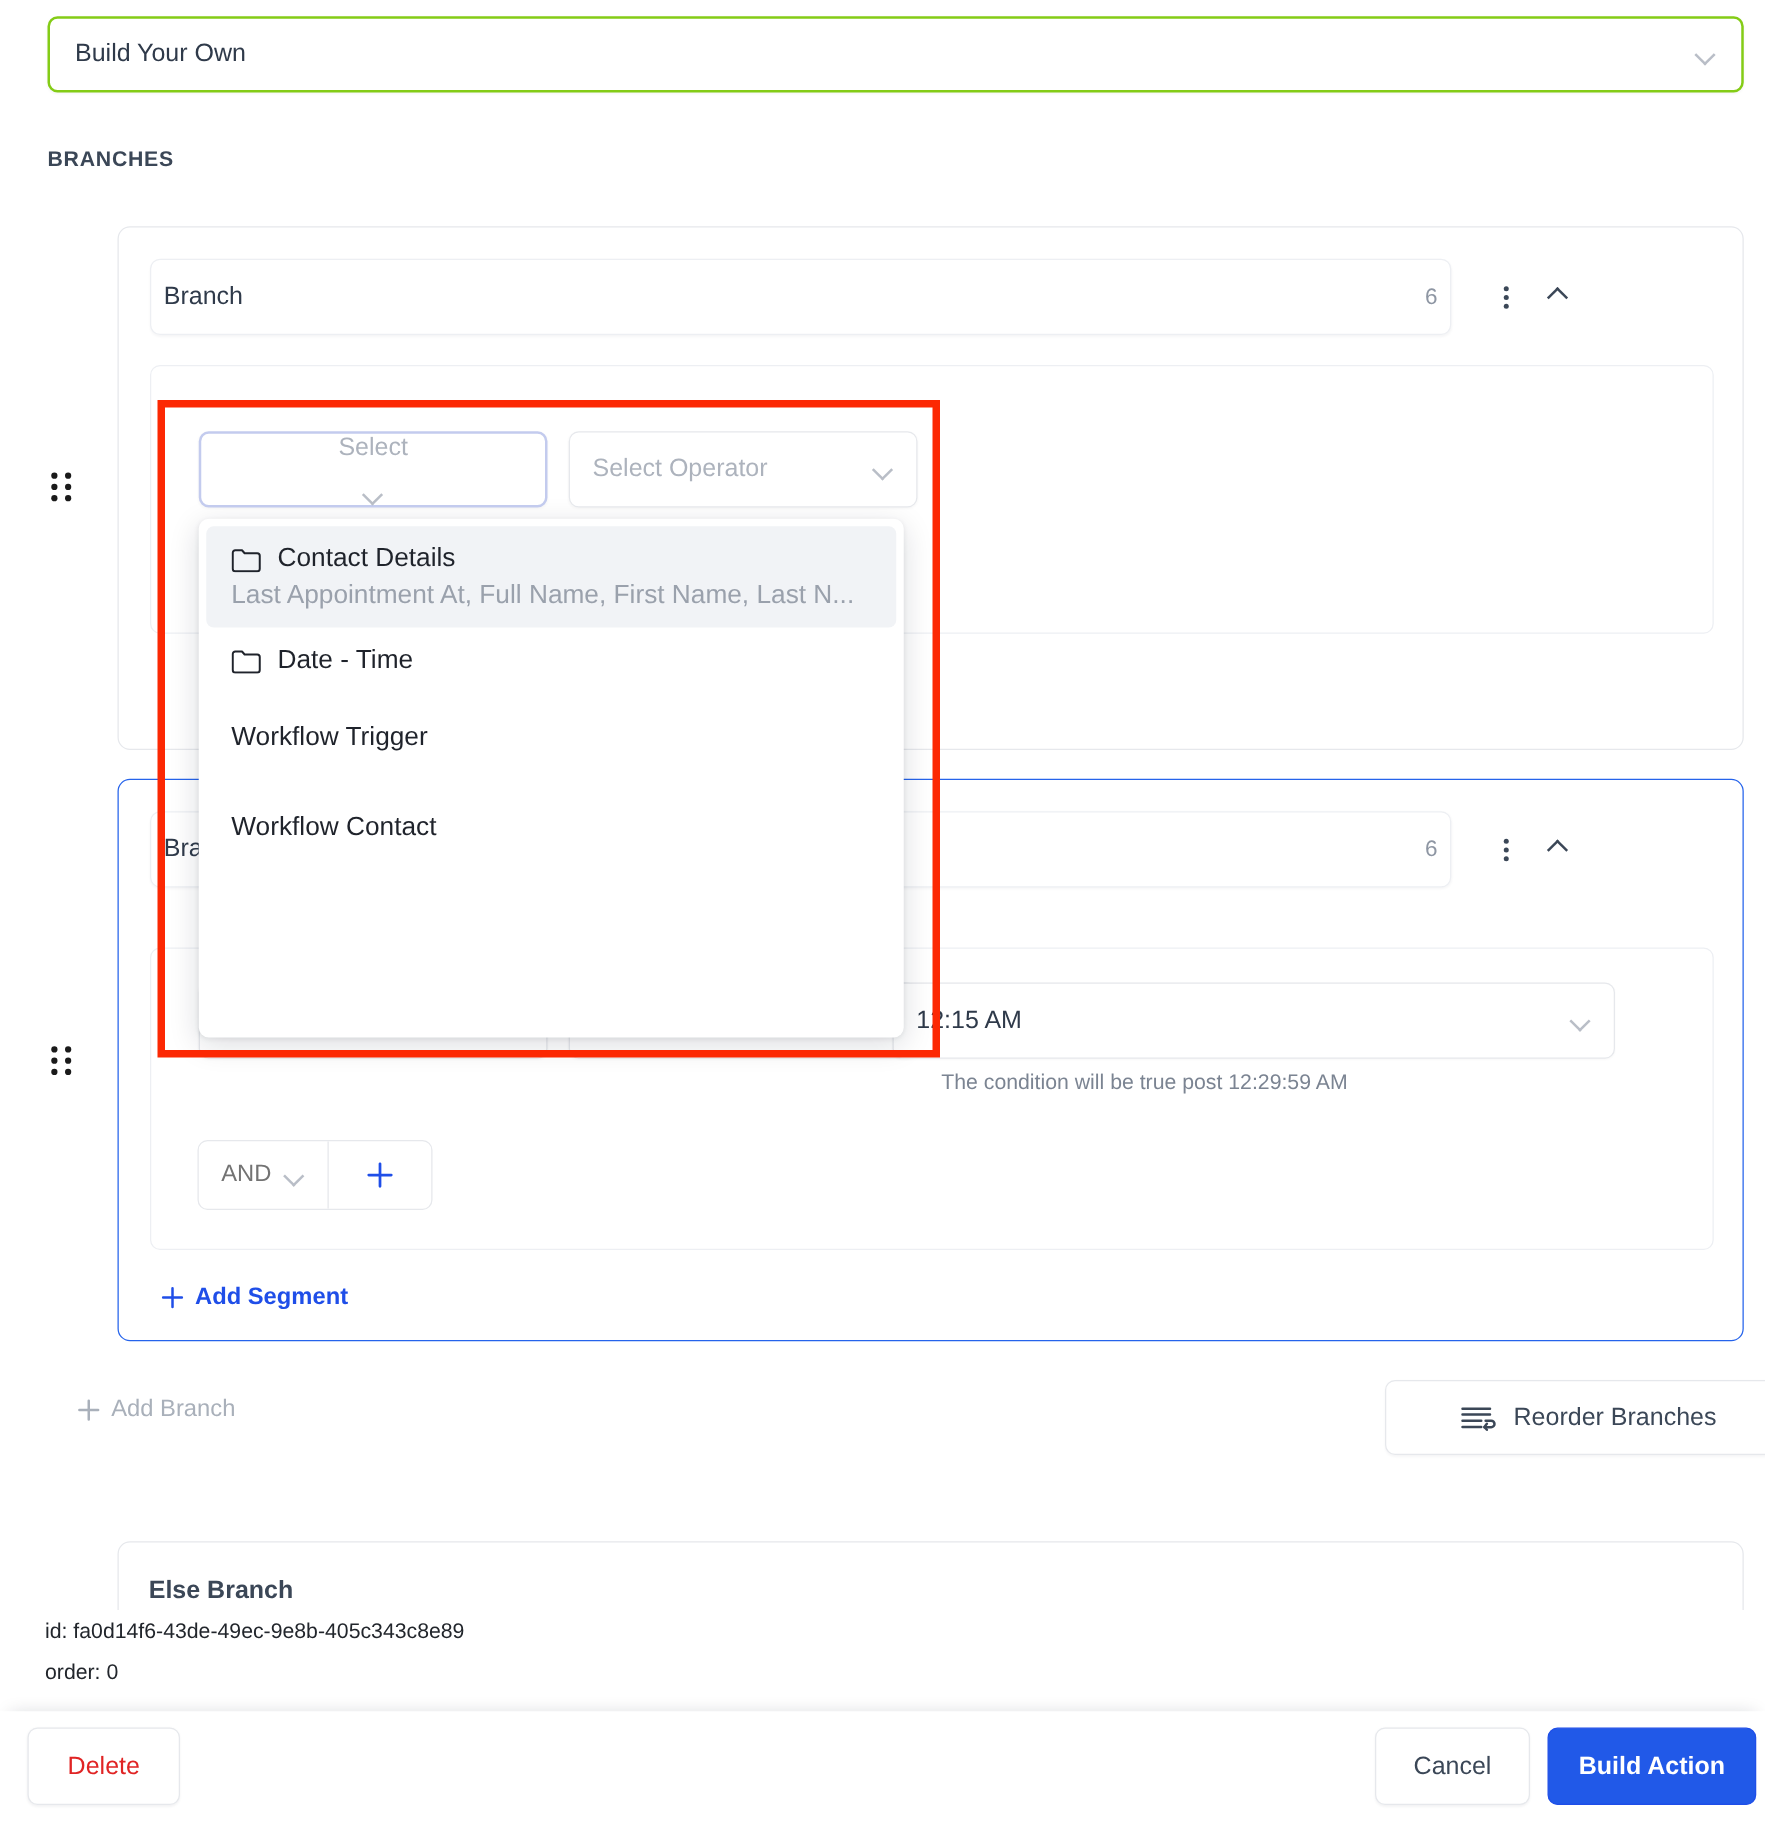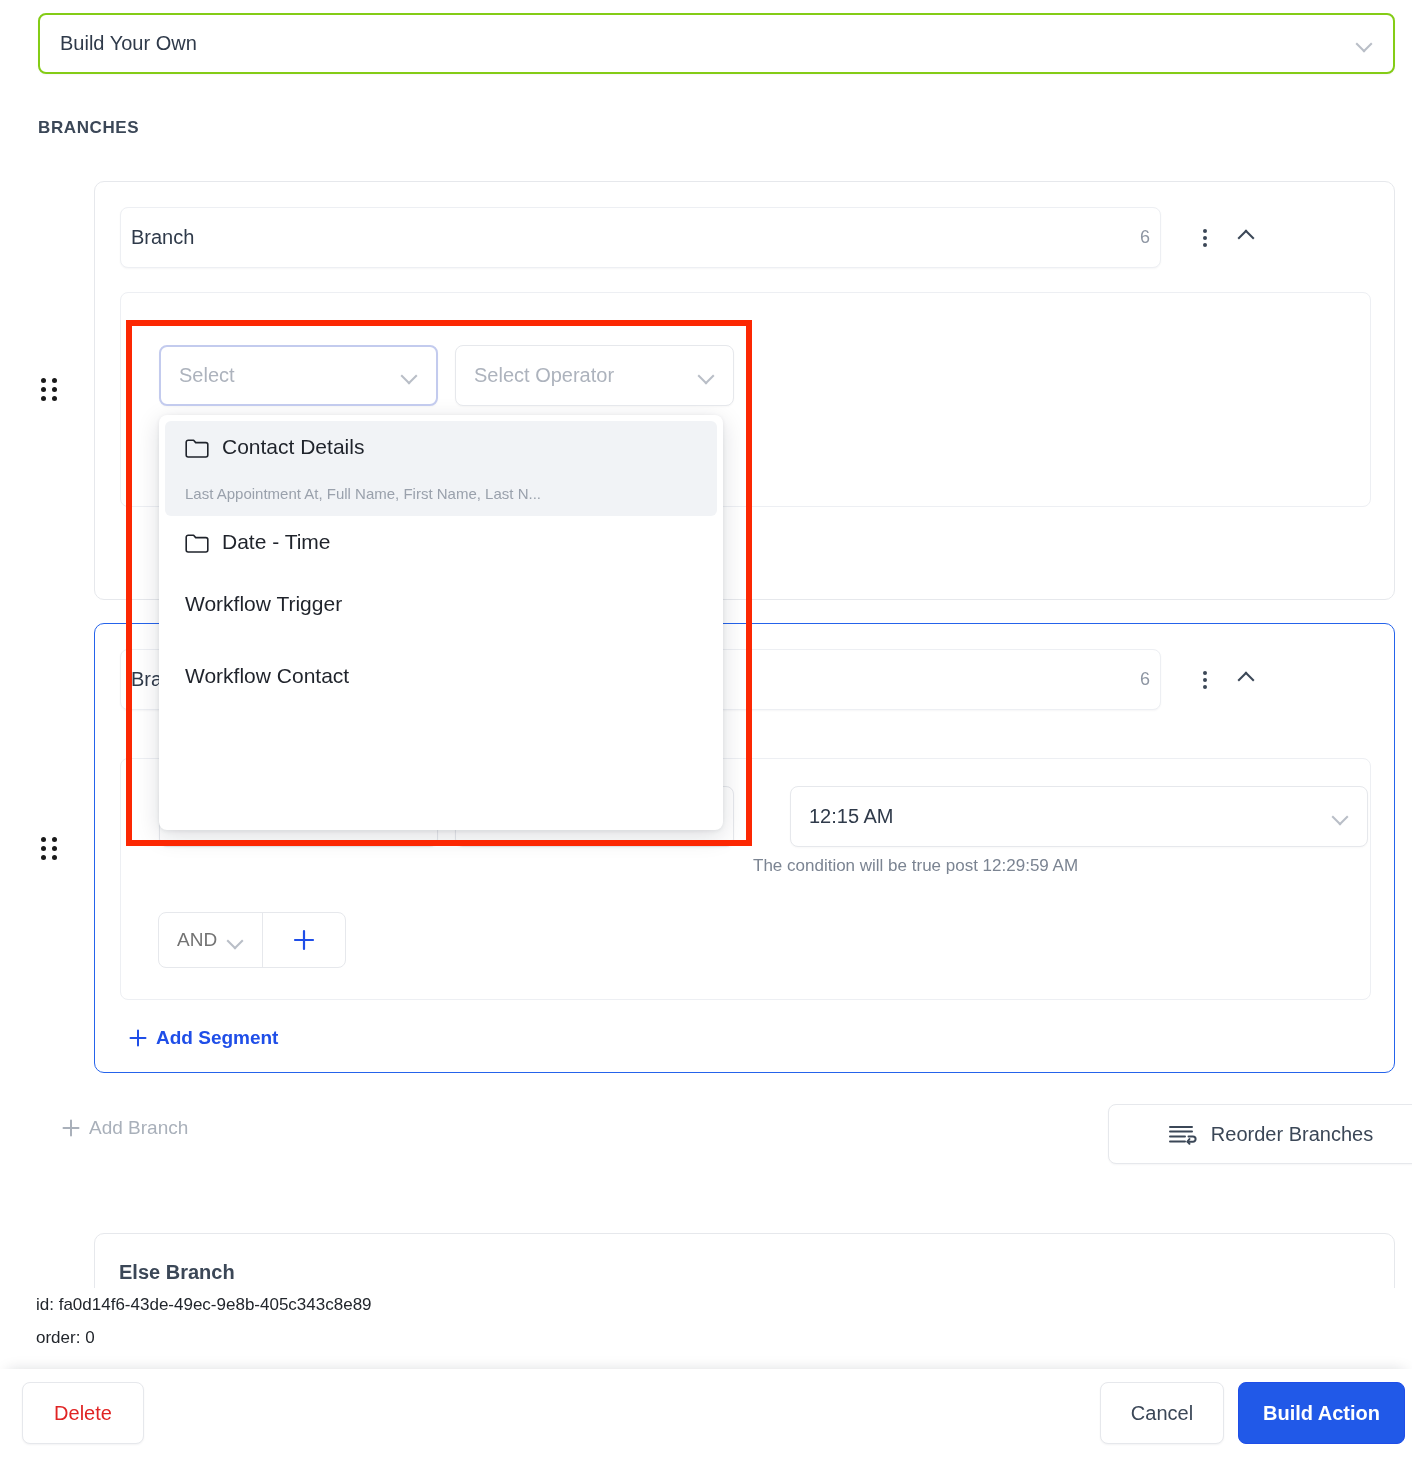--- a/index.html
+++ b/index.html
@@ -274,21 +274,21 @@
     position: relative;
     padding: 14px 20px;
     margin: 0 6px;
     border-radius: 6px;
   }
   .dd-item.sel-hl { background: #f1f3f6; }
   .dd-row {
     display: flex; align-items: center; gap: 13px;
   }
   .dd-title { font-size: 21px; color: #1f232b; }
-  .dd-sub { font-size: 15px; color: #9aa1ac; margin-top: 26px; }
+  .dd-sub { font-size: 21px; color: #9aa1ac; margin-top: 5px; }
   .folder-ic { display: block; flex: 0 0 auto; }
 
   .plain-item {
     padding: 24px 20px 24px 20px;
     margin: 0 6px;
   }
   .plain-item .dd-title { font-size: 21px; }
 
   
   .sel-layer { z-index: 26; }
@@ -331,21 +331,21 @@
     <div class="cond-panel p1"></div>
 
     <div class="link-btn gray" style="left:130px; top:548px; position:absolute;">
       <svg width="20" height="20" viewBox="0 0 20 20">
         <path d="M10 3.5v13M3.5 10h13" stroke="#a9b0ba" stroke-width="1.7" fill="none" stroke-linecap="round"></path>
       </svg>
       <span>Add Segment</span>
     </div>
   </div>
 
-  <div class="sel sel-layer focused" style="left:159px; top:345px; width:279px;">
+  <div class="sel sel-layer focused" style="left:159px; top:345px; width:279px;flex-direction:column;">
     <span class="ph">Select</span>
     <span class="chev"></span>
   </div>
   <div class="sel sel-layer" style="left:455px; top:345px; width:279px;">
     <span class="ph">Select Operator</span>
     <span class="chev"></span>
   </div>
 
   <div class="drag" style="left:41px; top:837px;">
     <i></i>
@@ -393,21 +393,21 @@
   </div>
 
   <div class="sel" style="left:159px; top:786px; width:279px; z-index:5;">
     <span class="v"></span>
     <span class="chev"></span>
   </div>
   <div class="sel" style="left:455px; top:786px; width:279px; z-index:5;">
     <span class="v"></span>
     <span class="chev"></span>
   </div>
-  <div class="sel" style="left:790px; top:786px; width:578px; z-index:5;">
+  <div class="sel" style="left:714px; top:786px; width:578px; z-index:5;">
     <span class="v">12:15 AM</span>
     <span class="chev"></span>
   </div>
   <div class="hint" style="left:753px; top:856px; z-index:5;">The condition will be true post 12:29:59 AM</div>
 
   <div class="link-btn gray" style="left:60px; top:1117px;">
     <svg width="22" height="22" viewBox="0 0 22 22">
       <path d="M11 3.5v15M3.5 11h15" stroke="#a9b0ba" stroke-width="2" fill="none" stroke-linecap="round"></path>
     </svg>
     <span>Add Branch</span>

